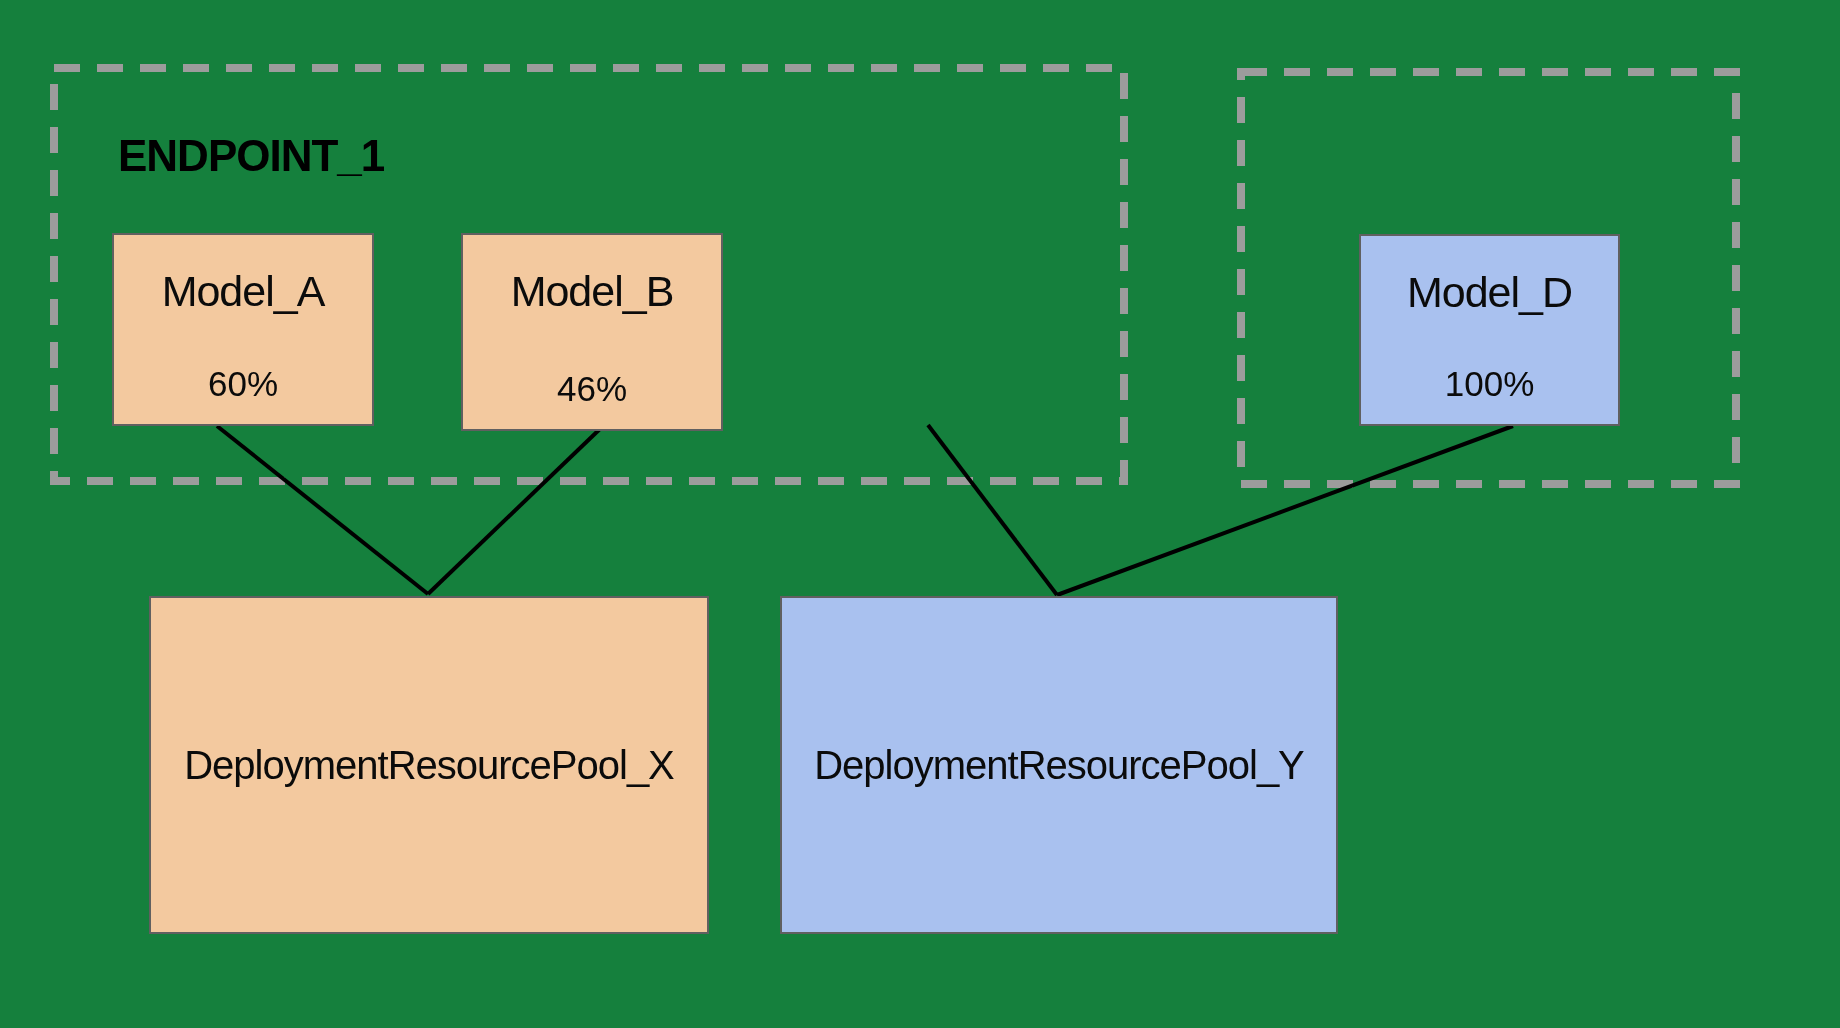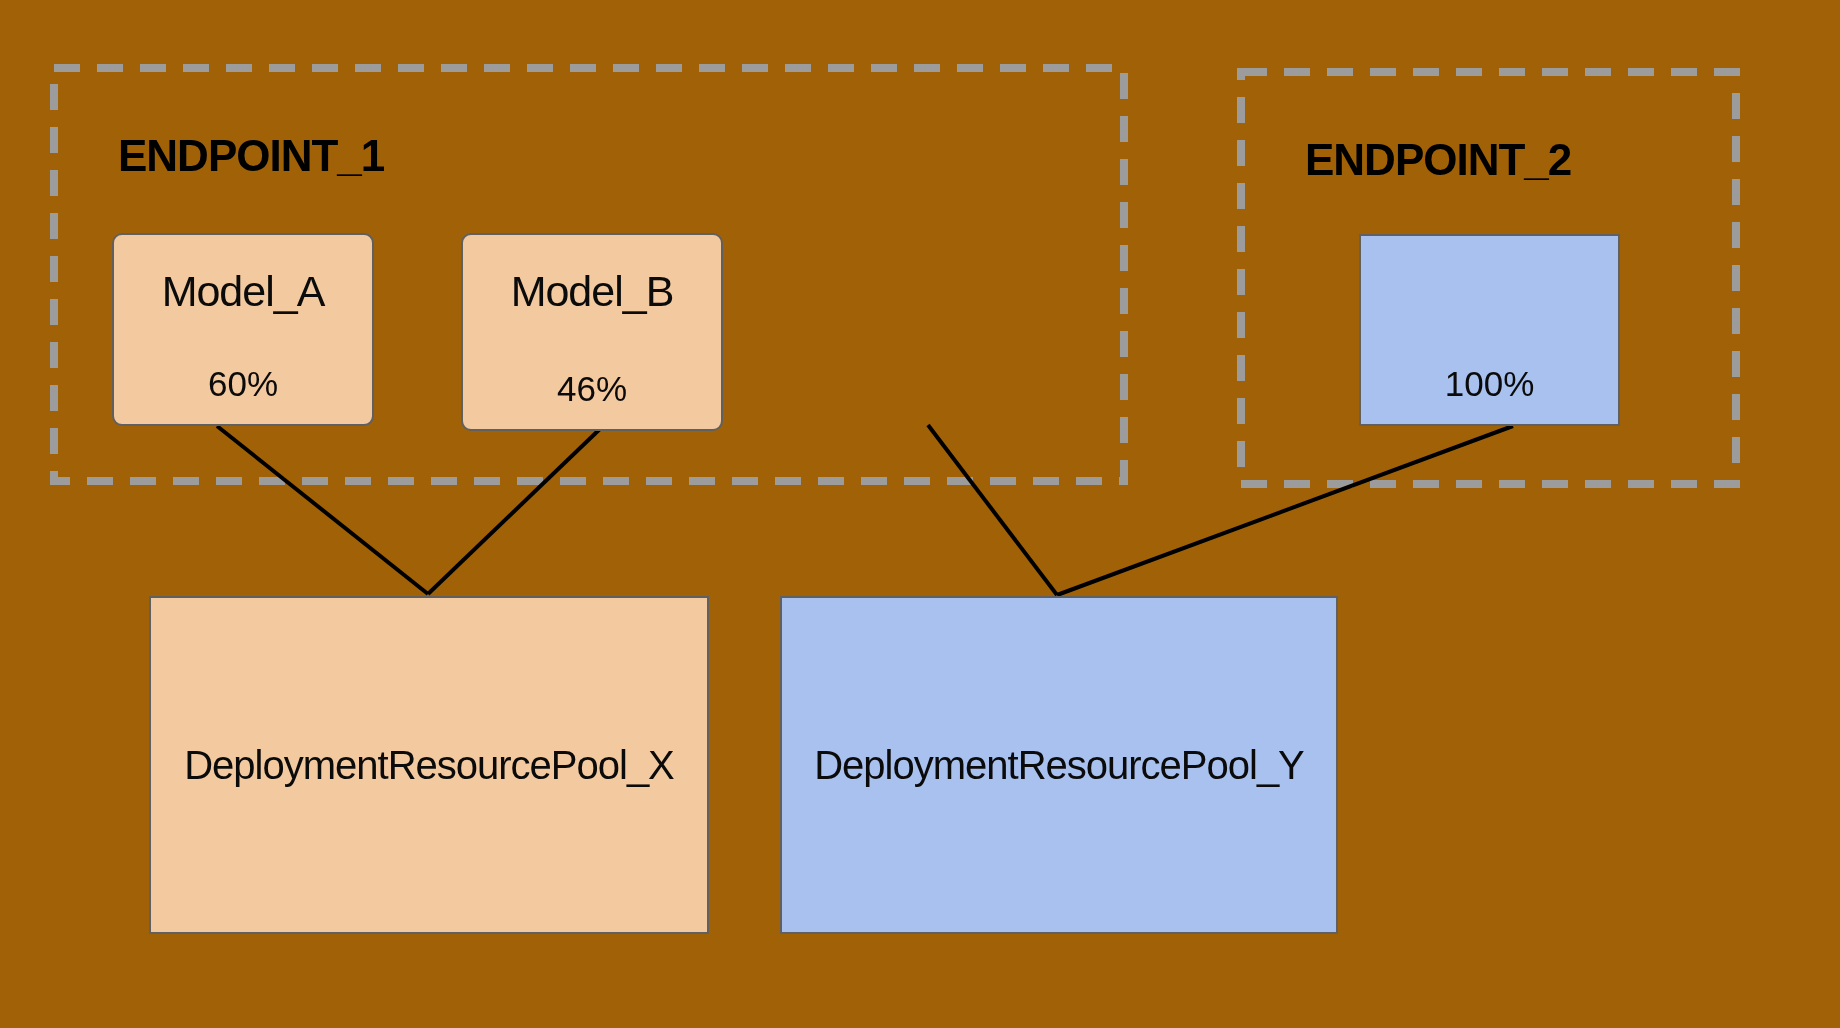--- a/index.html
+++ b/index.html
@@ -4,21 +4,21 @@
 <style>
   html, body {
     margin: 0;
     padding: 0;
     background: #ffffff;
   }
   .canvas {
     position: relative;
     width: 1840px;
     height: 1028px;
-    background: #a16207;
+    background: #15803d;
     font-family: "Liberation Sans", sans-serif;
     overflow: hidden;
   }
   .layer {
     position: absolute;
     left: 0;
     top: 0;
   }
   .ep-label {
     position: absolute;
@@ -27,21 +27,21 @@
     color: #000000;
     letter-spacing: -1px;
     white-space: nowrap;
   }
   .node {
     position: absolute;
     box-sizing: border-box;
     border: 2px solid #606060;
     text-align: center;
   }
-  .node.orange { background: #f3c99f; border-radius: 10px; }
+  .node.orange { background: #f3c99f; }
   .node.blue   { background: #a9c1ef; }
   .model-name {
     display: block;
     margin-top: 32px;
     font-size: 43px;
     color: #0b0b0b;
     letter-spacing: -1px;
   }
   .model-traffic {
     position: absolute;
@@ -77,34 +77,34 @@
     <rect x="54" y="68" width="1070" height="413" fill="none" stroke="#9c9c9c" stroke-width="8" stroke-dasharray="26 17"></rect>
     <rect x="1241" y="72" width="495" height="412" fill="none" stroke="#9c9c9c" stroke-width="8" stroke-dasharray="26 17"></rect>
     <line x1="217" y1="426" x2="428" y2="594" stroke="#000000" stroke-width="4"></line>
     <line x1="602" y1="427" x2="428" y2="594" stroke="#000000" stroke-width="4"></line>
     <line x1="928" y1="425" x2="1057" y2="595" stroke="#000000" stroke-width="4"></line>
     <line x1="1513" y1="426" x2="1057" y2="595" stroke="#000000" stroke-width="4"></line>
   </svg>
 
   <div class="ep-label" style="left:118px; top:131px">ENDPOINT_1</div>
 
-  <div class="ep-label" style="left:1305px; top:135px">ENDPOINT_2</div>
 
   <div class="node orange" style="left:112px; top:233px; width:262px; height:193px">
     <span class="model-name">Model_A</span>
     <span class="model-traffic">60%</span>
   </div>
 
   <div class="node orange" style="left:461px; top:233px; width:262px; height:198px">
     <span class="model-name">Model_B</span>
     <span class="model-traffic">46%</span>
   </div>
 
 
   <div class="node blue" style="left:1359px; top:234px; width:261px; height:192px">
+    <span class="model-name">Model_D</span>
     <span class="model-traffic">100%</span>
   </div>
 
   <div class="pool orange" style="left:149px; top:596px; width:560px; height:338px">
     <span class="pool-label">DeploymentResourcePool_X</span>
   </div>
 
   <div class="pool blue" style="left:780px; top:596px; width:558px; height:338px">
     <span class="pool-label">DeploymentResourcePool_Y</span>
   </div>

